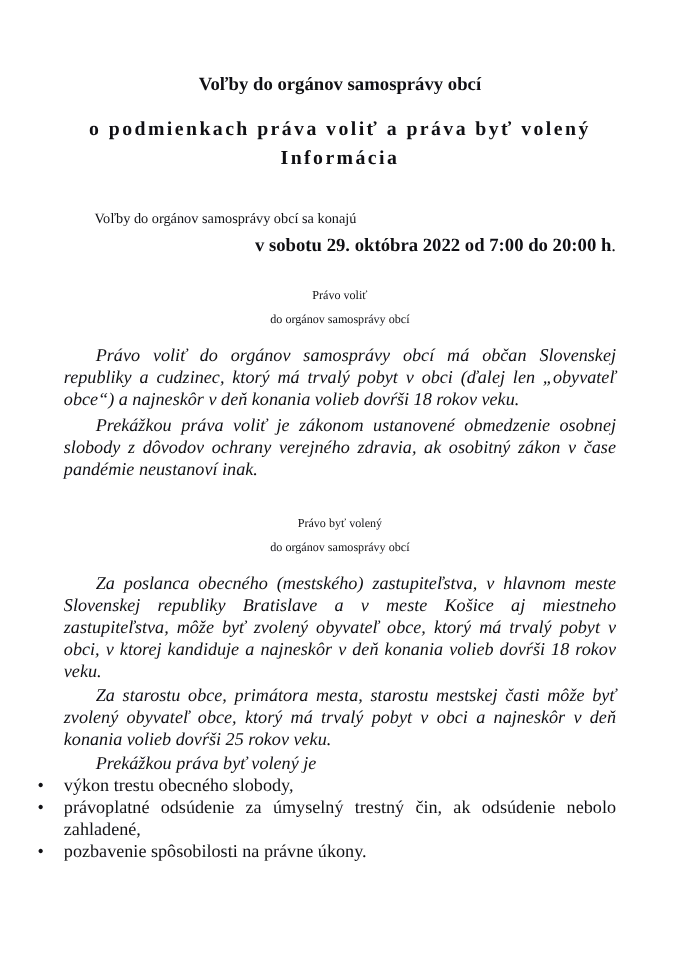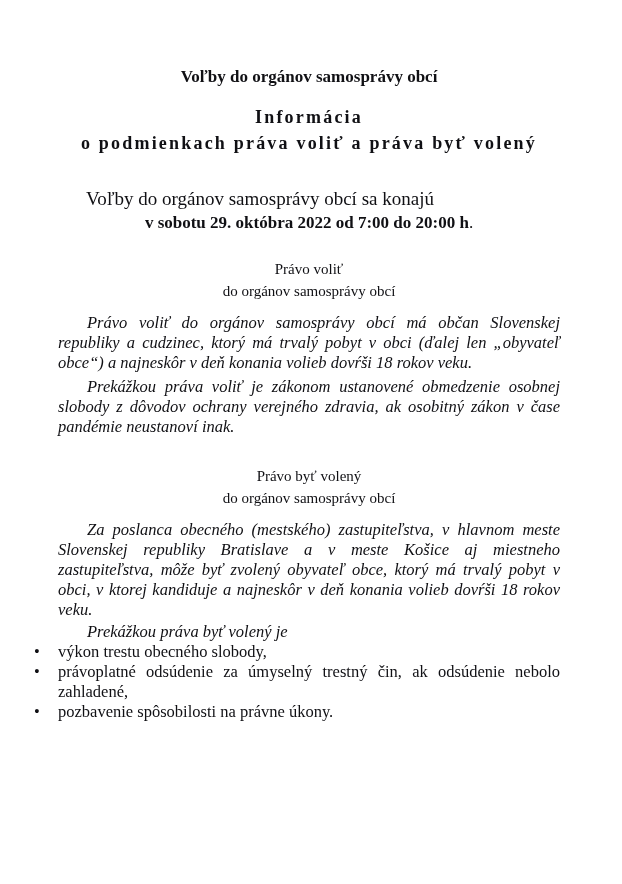--- a/index.html
+++ b/index.html
@@ -30,34 +30,34 @@
   .main-heading {
     margin-top: 16px;
     text-align: center;
     font-weight: bold;
     font-size: 18px;
     line-height: 26px;
     letter-spacing: 2.2px;
   }
   .intro-line {
     margin: 32px 0 0 0;
-    font-size: 19px;
+    font-size: 13px;
     line-height: 21px;
     text-indent: 28px;
   }
   .date-line {
     margin: 3px 0 0 0;
-    text-align: center;
+    text-align: right;
     font-size: 17px;
     line-height: 21px;
   }
   .date-line .bold-part { font-weight: bold; }
   .section-heading {
     text-align: center;
-    font-size: 15px;
+    font-size: 11px;
     line-height: 22px;
     font-weight: normal;
   }
   .section-heading.first  { margin-top: 25px; }
   .section-heading.second { margin-top: 28px; }
   p.body-par {
     margin: 4px 0 0 0;
     font-size: 16.5px;
     line-height: 20px;
     text-align: justify;
@@ -86,22 +86,22 @@
   }
 </style>
 </head>
 <body>
 
 <div class="page">
 
   <div class="doc-kicker">Voľby do orgánov samosprávy obcí</div>
 
   <div class="main-heading">
+    <div>o podmienkach práva voliť a práva byť volený</div>
     <div>Informácia</div>
-    <div>o podmienkach práva voliť a práva byť volený</div>
   </div>
 
   <p class="intro-line">Voľby do orgánov samosprávy obcí sa konajú</p>
 
   <p class="date-line"><span class="bold-part">v sobotu 29. októbra 2022 od 7:00 do 20:00 h</span><span>.</span></p>
 
   <div class="section-heading first">
     <div>Právo voliť</div>
     <div>do orgánov samosprávy obcí</div>
   </div>
@@ -110,20 +110,21 @@
 
   <p class="body-par">Prekážkou práva voliť je zákonom ustanovené obmedzenie osobnej slobody z dôvodov ochrany verejného zdravia, ak osobitný zákon v čase pandémie neustanoví inak.</p>
 
   <div class="section-heading second">
     <div>Právo byť volený</div>
     <div>do orgánov samosprávy obcí</div>
   </div>
 
   <p class="body-par lead">Za poslanca obecného (mestského) zastupiteľstva, v hlavnom meste Slovenskej republiky Bratislave a v meste Košice aj miestneho zastupiteľstva, môže byť zvolený obyvateľ obce, ktorý má trvalý pobyt v obci, v ktorej kandiduje a najneskôr v deň konania volieb dovŕši 18 rokov veku.</p>
 
+  <p class="body-par tight">Za starostu obce, primátora mesta, starostu mestskej časti môže byť zvolený obyvateľ obce, ktorý má trvalý pobyt v obci a najneskôr v deň konania volieb dovŕši 25 rokov veku.</p>
 
   <p class="body-par tight">Prekážkou práva byť volený je</p>
 
   <ul class="bullet-list">
     <li>
       <span class="bullet-glyph">•</span><span>výkon trestu obecného slobody,</span>
     </li>
     <li>
       <span class="bullet-glyph">•</span><span>právoplatné odsúdenie za úmyselný trestný čin, ak odsúdenie nebolo zahladené,</span>
     </li>

